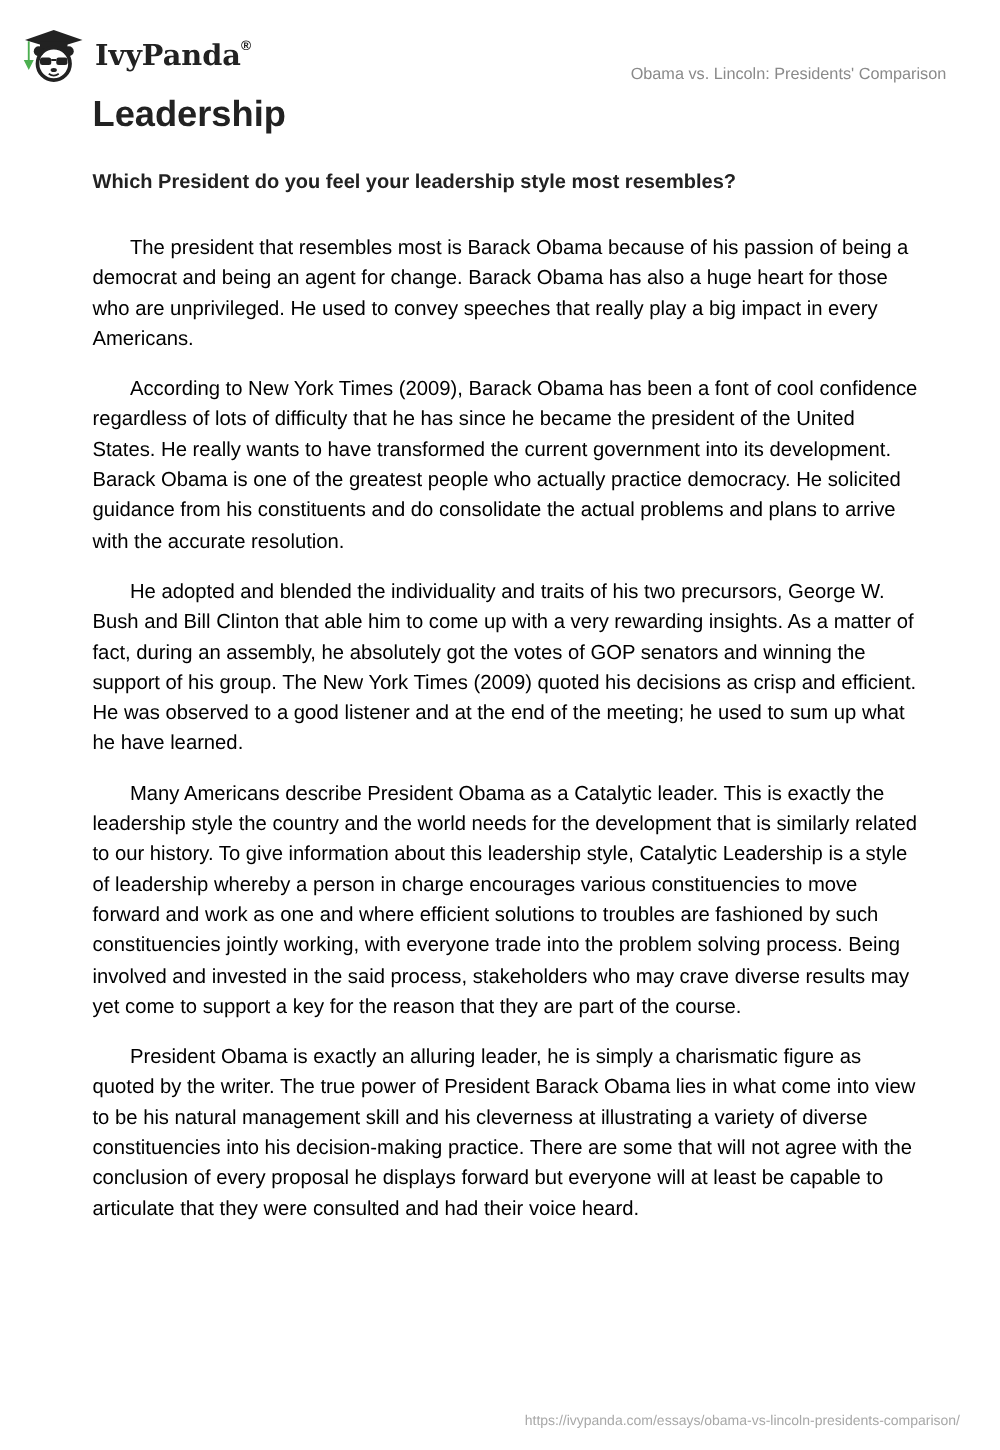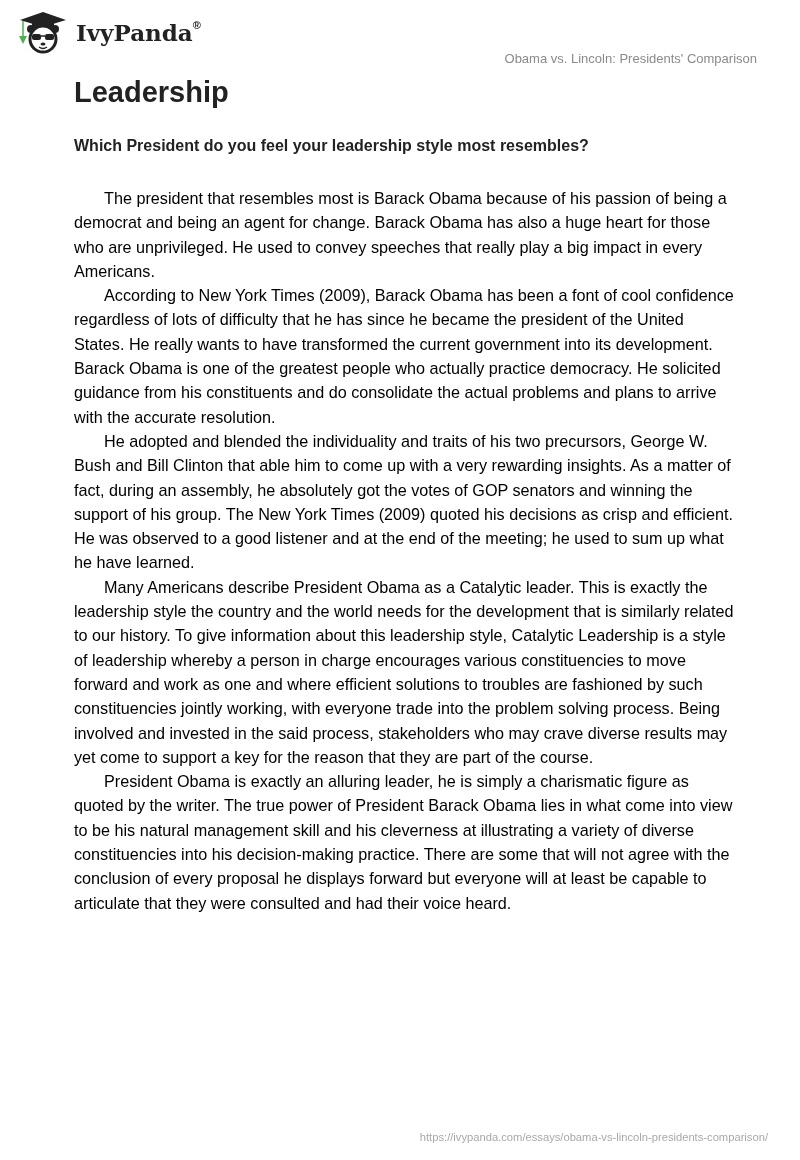--- a/index.html
+++ b/index.html
@@ -1,28 +1,28 @@
 <!DOCTYPE html>
 <html><head>
   <meta charset="utf-8">
   <style>
     html, body { margin: 0; padding: 0; background: #ffffff; }
     body { width: 800px; height: 1160px; position: relative; overflow: hidden; font-family: "Liberation Sans", sans-serif; color: #222222; }
     .header { position: absolute; top: 0; left: 0; width: 800px; height: 60px; }
-    .logo { position: absolute; left: 16px; top: 8px; display: flex; align-items: center; }
+    .logo { position: absolute; left: 16px; top: 20px; display: flex; align-items: center; }
     .logo svg { display: block; }
     .logo-text { font-family: "DejaVu Serif", "Liberation Serif", serif; font-weight: bold; font-size: 23px; color: #222; margin-left: 6px; letter-spacing: 0px; position: relative; top: 1px; }
     .logo-text sup { font-size: 11px; position: relative; top: -3px; font-family: "Liberation Sans", sans-serif; }
     .doc-title { position: absolute; right: 43px; top: 14px; font-size: 13px; color: #8a8a8a; margin-top: 37px; }
     .content { position: absolute; left: 74px; top: 70px; width: 660px; }
     h1 { font-size: 29px; font-weight: bold; margin: 0; line-height: 44px; color: #222; }
     h2 { font-size: 16px; font-weight: bold; margin: 15px 0 0 0; line-height: 34px; color: #222; }
     .para { font-size: 16.2px; line-height: 24.3px; margin: 0; text-indent: 30px; color: #000000; }
     .p0 { margin-top: 23px; }
-    .gap { }
+    .gap { margin-top: 16px; }
     .footer-url { position: absolute; right: 32px; top: 1131px; font-size: 11.2px; color: #a8a8a8; margin-left: 18px; }
   </style>
 </head>
 <body>
 
 <div class="header">
   <div class="logo">
     <span>
       <svg width="54" height="46" viewBox="0 0 54 46">
 

